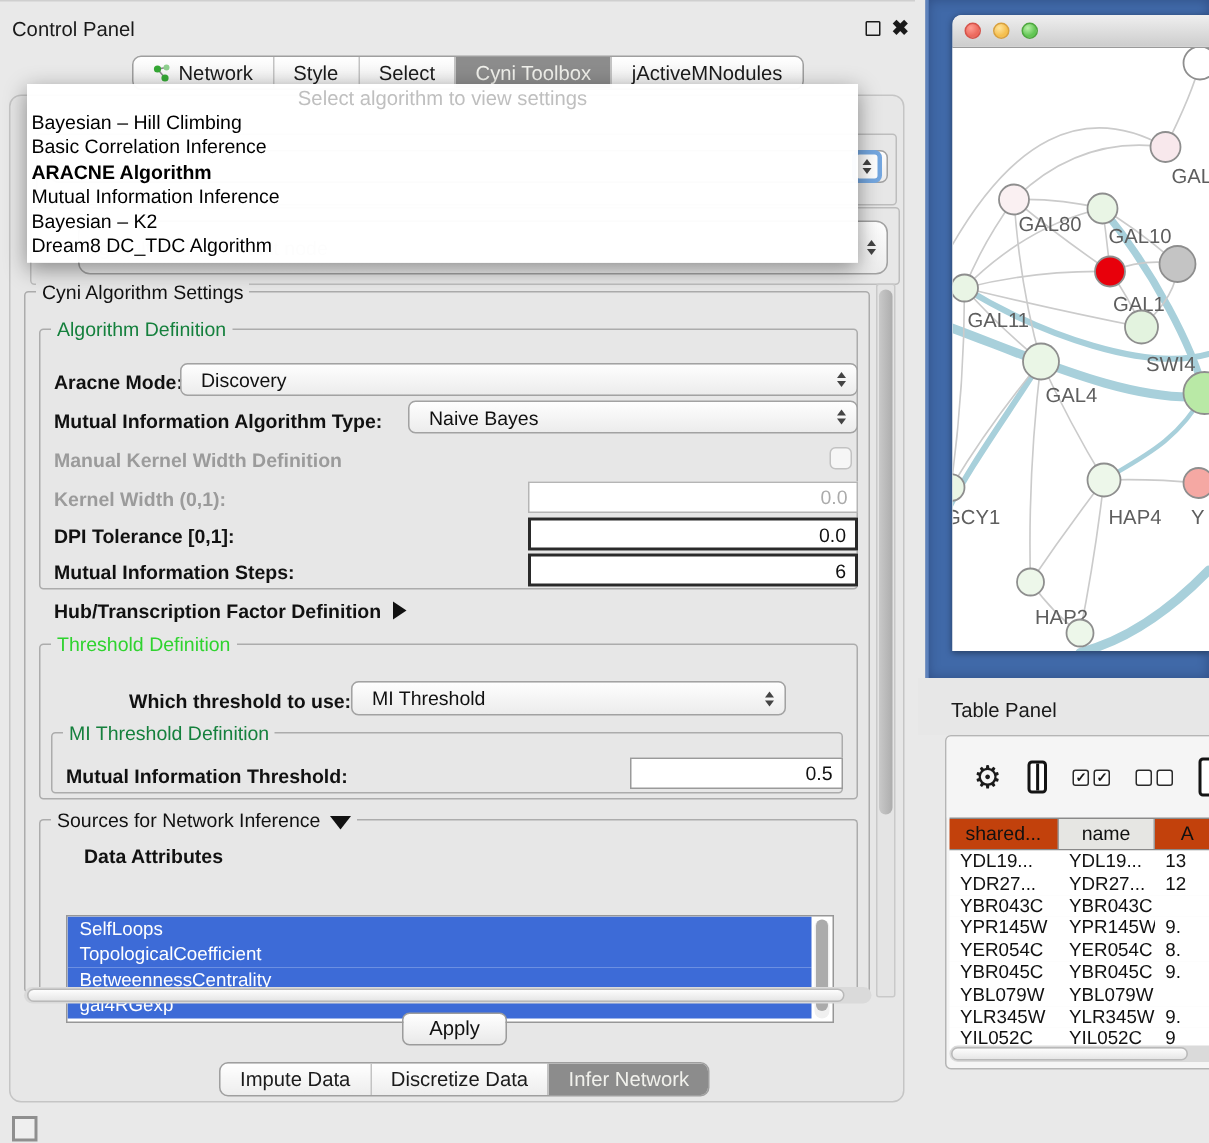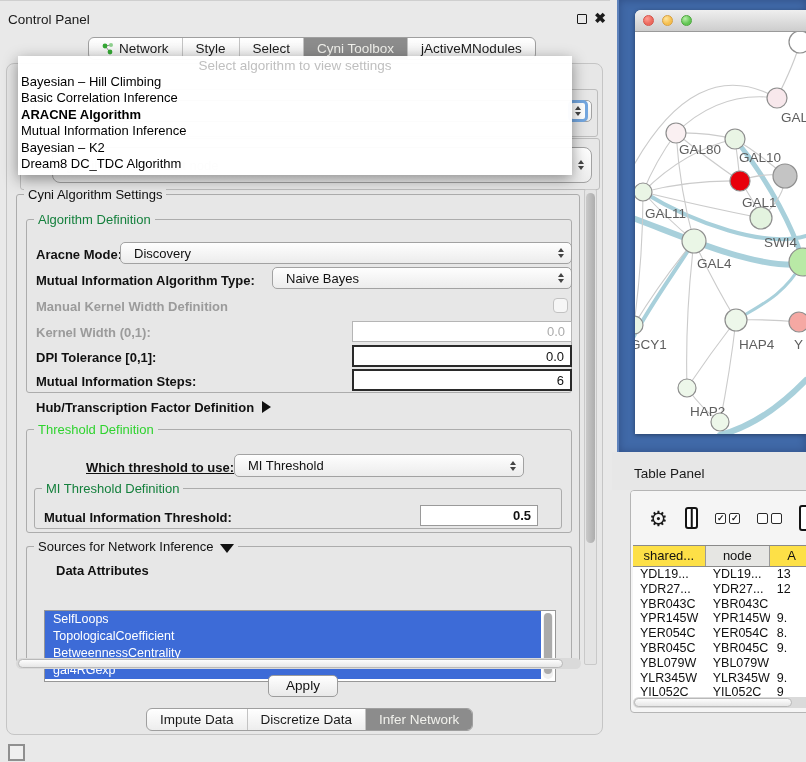--- a/index.html
+++ b/index.html
@@ -111,21 +111,21 @@
              text-align:center; color:#1A1A1A; font-weight:bold; background:#FDFDFD; }
   .page-icon { width:22px; height:26px; border:2.5px solid #141414; border-radius:3px; background:#FFF; }
 
   .tp-table { position:absolute; left:2px; top:54px; right:0; }
   .t-row { display:flex; height:14.8px; background:#FFF; }
   .t-cell { font-size:12.5px; line-height:14.8px; padding-left:7px; white-space:nowrap; overflow:hidden; }
   .t-head { height:22px; border-top:1.5px solid #8A8A8A; border-bottom:1.5px solid #8A8A8A; }
   .t-head .t-cell { font-size:13px; line-height:20px; text-align:center; padding:0;
                     border-right:1px solid #9A9A9A; }
   .c0 { width:76px; } .c1 { width:67px; } .c2 { width:46px; }
-  .hd0, .hd2 { background:#fde047; } .hd1 { background:#E6E6E3; }
+  .hd0, .hd2 { background:#c2410c; } .hd1 { background:#E6E6E3; }
   .tp-hscroll { position:absolute; left:2px; bottom:4px; width:180px; }
 </style>
 </head>
 <body>
 
 <div class="abs cp">
   <div class="abs cp-title">Control Panel</div>
   <div class="abs float-icon"></div>
   <div class="abs close-icon">✖</div>
 
@@ -220,33 +220,33 @@
   <div class="abs field-label" style="left:36px; top:373px;">Mutual Information Steps:</div>
   <div class="abs numfield" style="left:352px; top:368px; width:220px; height:22px; border:2px solid #2A2A2A;">6</div>
 
   <div class="abs field-label" style="left:36px; top:399px;">
     <span>Hub/Transcription Factor Definition</span><span class="disclosure"></span>
   </div>
 
   <div class="abs group" style="left:26px; top:428px; width:546px; height:104px;">
     <span class="group-label green-label">Threshold Definition</span>
   </div>
-  <div class="abs field-label" style="left:86px; top:459px;text-decoration:underline;">Which threshold to use:</div>
+  <div class="abs field-label" style="left:86px; top:459px;">Which threshold to use:</div>
   <div class="abs combo" style="left:234px; top:453px; width:290px; height:23px;">
     <span>MI Threshold</span>
     <span class="spin">
         <i class="up"></i>
         <i class="dn"></i>
       </span>
   </div>
   <div class="abs group" style="left:34px; top:487px; width:528px; height:41px;">
     <span class="group-label blue-label">MI Threshold Definition</span>
   </div>
   <div class="abs field-label" style="left:44px; top:509px;">Mutual Information Threshold:</div>
-  <div class="abs numfield" style="left:420px; top:504px; width:118px; height:21px; border:1px solid #9A9A9A;font-weight:bold;">0.5</div>
+  <div class="abs numfield" style="left:420px; top:504px; width:142px; height:21px; border:1px solid #9A9A9A;">0.5</div>
 
   <div class="abs group" style="left:26px; top:545px; width:546px; height:116px; border-bottom:none;">
     <span class="group-label"><span>Sources for Network Inference</span><span class="tri-down"></span></span>
   </div>
   <div class="abs field-label" style="left:36px; top:562px;padding-left:20px;">Data Attributes</div>
   <div class="abs attr-list" style="left:44px; top:583px; width:512px; height:72px;" id="attr-list">
     <div class="list-vscroll">
         <div class="thumb"></div>
       </div>
   <div class="attr-item">SelfLoops</div>
@@ -357,21 +357,21 @@
       </span>
     <span class="cbpair">
         <span class="mini-cb"></span>
         <span class="mini-cb"></span>
       </span>
     <span class="page-icon"></span>
   </div>
   <div class="tp-table" id="node-table">
       <div class="t-row t-head">
         <div class="t-cell c0 hd0">shared...</div>
-        <div class="t-cell c1 hd1">node</div>
+        <div class="t-cell c1 hd1">name</div>
         <div class="t-cell c2 hd2">A</div>
       </div>
       <div class="t-row">
         <div class="t-cell c0">YDL19...</div>
         <div class="t-cell c1">YDL19...</div>
         <div class="t-cell c2">13</div>
       </div>
       <div class="t-row">
         <div class="t-cell c0">YDR27...</div>
         <div class="t-cell c1">YDR27...</div>

